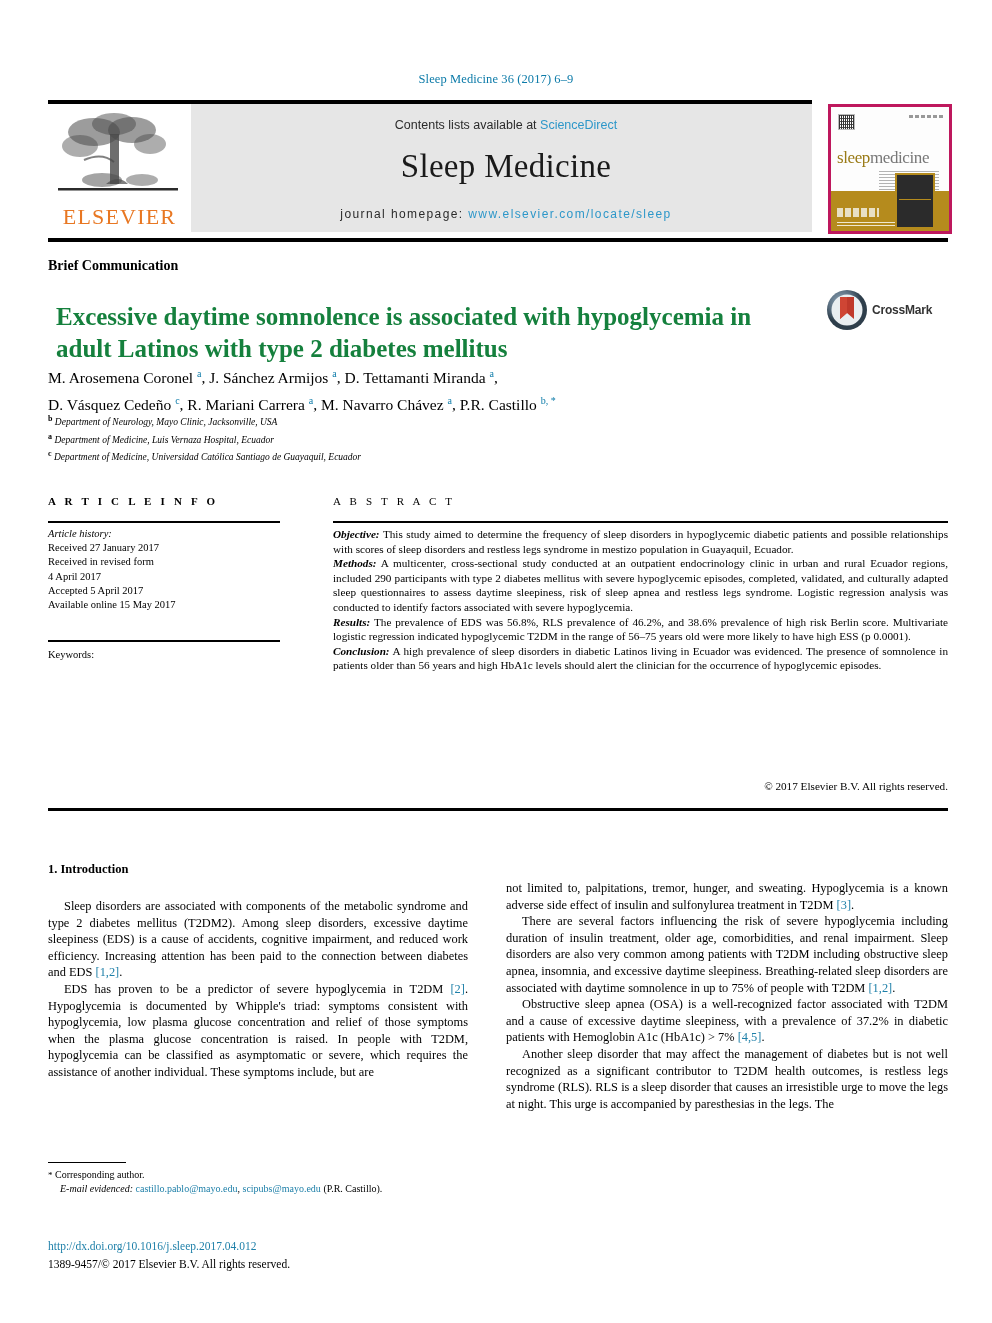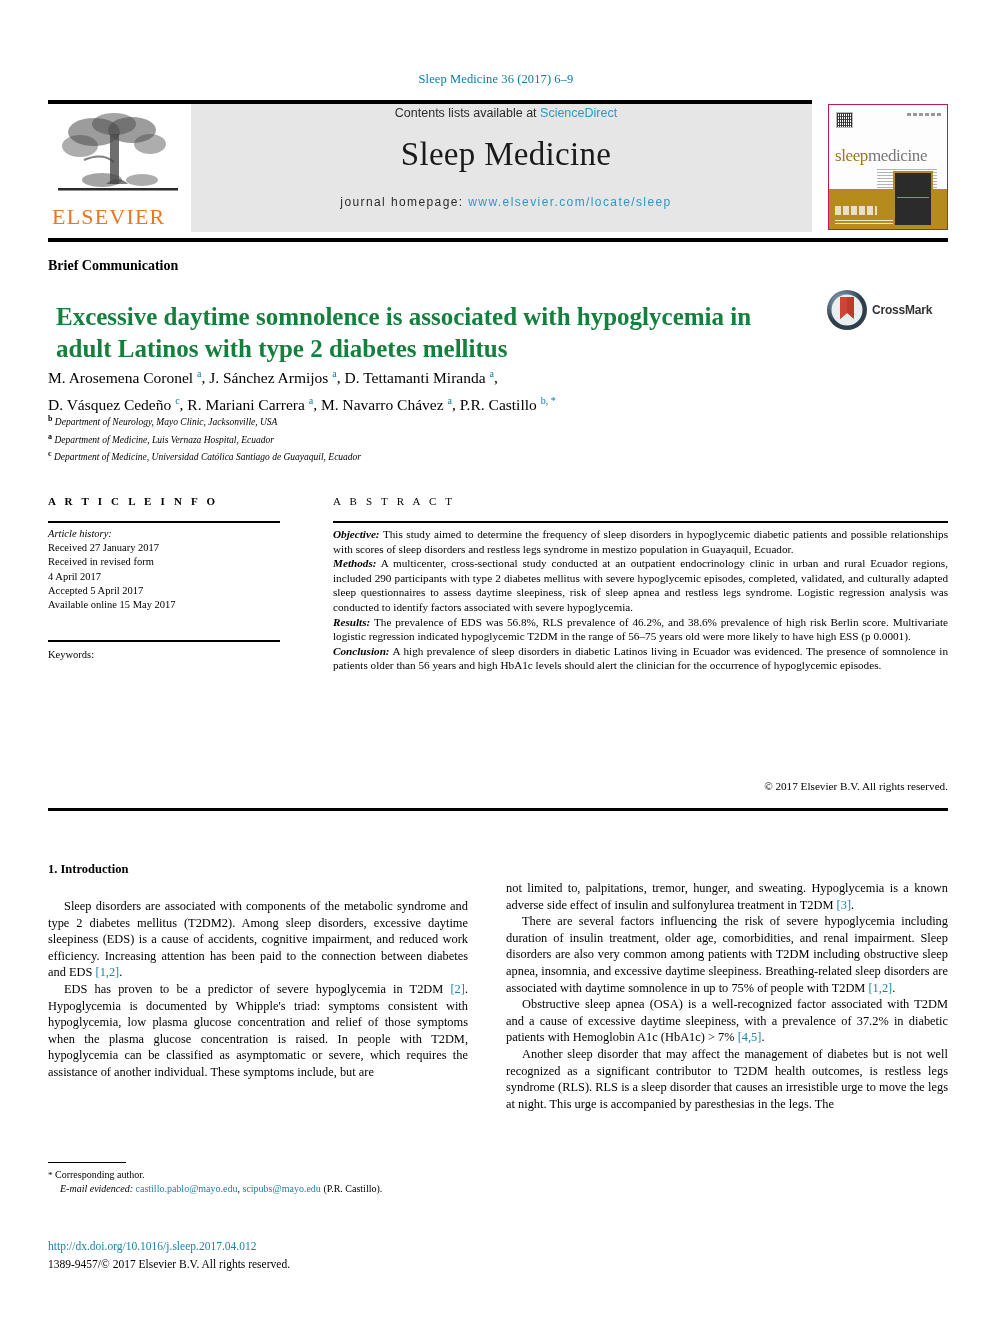--- a/index.html
+++ b/index.html
@@ -58,32 +58,33 @@
     top: 6px;
     width: 130px;
     height: 90px;
     overflow: hidden;
   }
   .elsevier-word {
     position: absolute;
     left: 4px;
     bottom: 2px;
     width: 135px;
-    text-align: left;
+    text-align: center;
     color: #E87722;
     font-family: "Liberation Serif", serif;
     font-size: 22px;
     letter-spacing: 1.2px;
   }
   .homepage-panel {
     flex: 1;
     background: #e6e6e6;
     display: flex;
     flex-direction: column;
     align-items: center;
+    justify-content: center;
     padding-top: 2px;
     padding-left: 9px;
   }
   .contents-line {
     font-family: "Liberation Sans", sans-serif;
     font-size: 12.5px;
     color: #2b2b2b;
     margin-bottom: 16px;
   }
   .contents-line .sd {
@@ -106,21 +107,21 @@
     color: #2d97c9;
   }
 
   
   .cover {
     position: absolute;
     left: 828px;
     top: 104px;
     width: 118px;
     height: 124px;
-    border: 1px solid #be185d;
+    border: 3px solid #be185d;
     background: #fdfdfd;
     overflow: hidden;
   }
   .cover-code {
     position: absolute;
     left: 7px; top: 7px;
     width: 15px; height: 14px;
     background:
       repeating-linear-gradient(to right, #333 0 1px, transparent 1px 2px),
       repeating-linear-gradient(to bottom, #555 0 1px, transparent 1px 3px);

